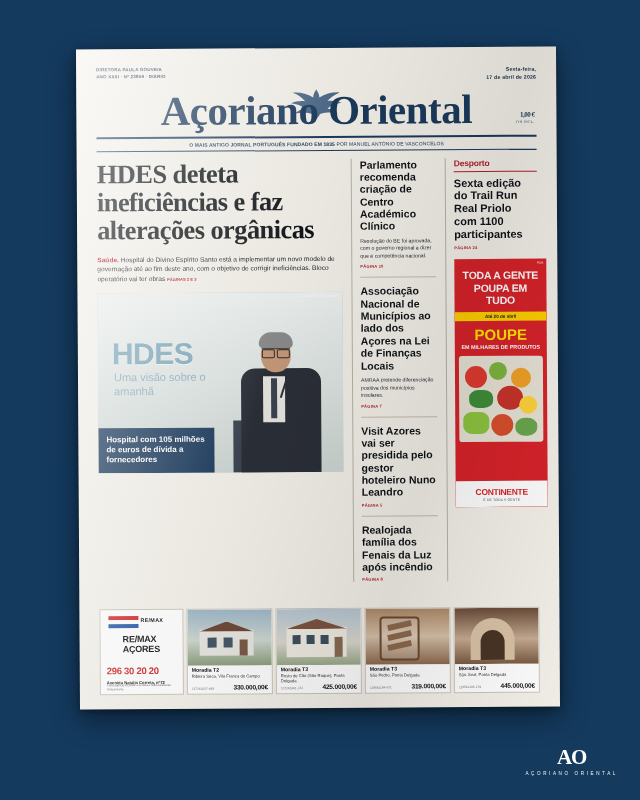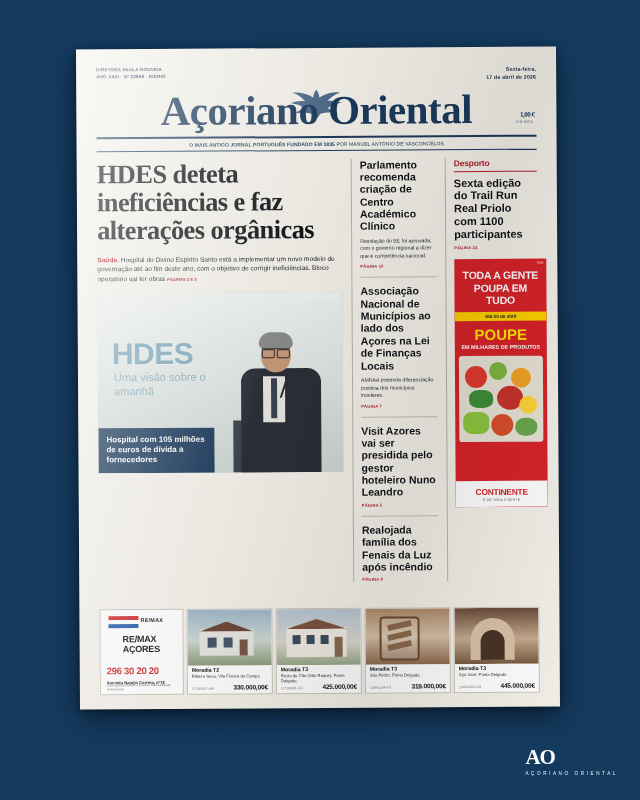--- a/index.html
+++ b/index.html
@@ -162,21 +162,21 @@
   .lst-s { font-size:4.2px; color:#333; margin-top:1px; line-height:1.25; }
   .lst-row { display:flex; justify-content:space-between; align-items:flex-end; position:absolute; left:4px; right:4px; bottom:3px; }
   .lst-ref { font-size:3.2px; color:#777; }
   .lst-price { font-size:6.6px; font-weight:bold; color:#111; letter-spacing:-.2px; }
 
   
   .h-sky { position:absolute; inset:0; }
   .h-el { position:absolute; }
 
   
-  .ao-logo { position:absolute; right:22px; bottom:24px; color:#fff; text-align:left;margin-top:8px; }
+  .ao-logo { position:absolute; right:22px; bottom:24px; color:#fff; text-align:center;margin-top:8px; }
   .ao-mark { font-family:"Liberation Serif", serif; font-weight:bold; font-size:21px; letter-spacing:-1px; line-height:1; }
   .ao-sub  { font-size:4.6px; letter-spacing:2.6px; margin-top:3px; opacity:.95; }
 </style>
 </head>
 <body>
 
 <div id="stage">
 
   <div id="paper">
 

